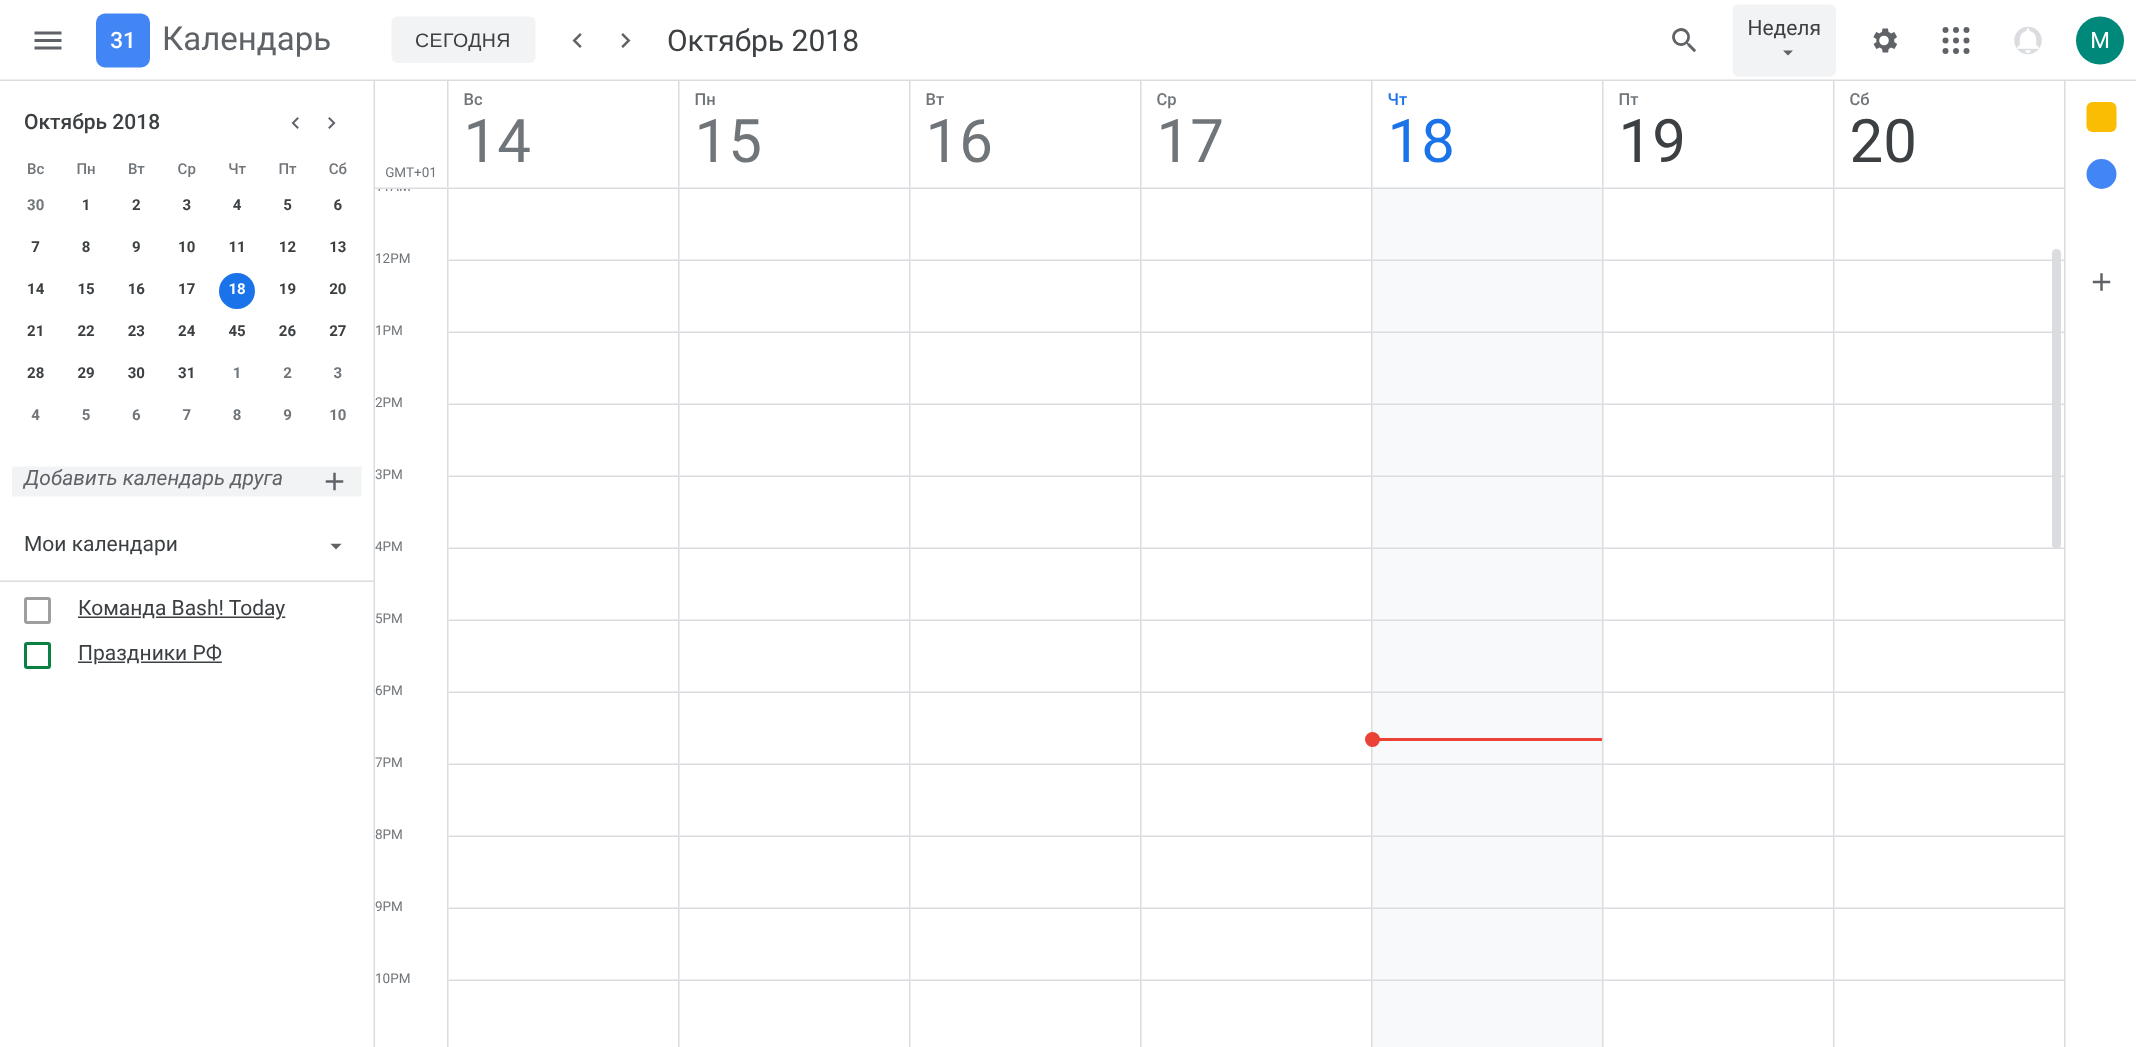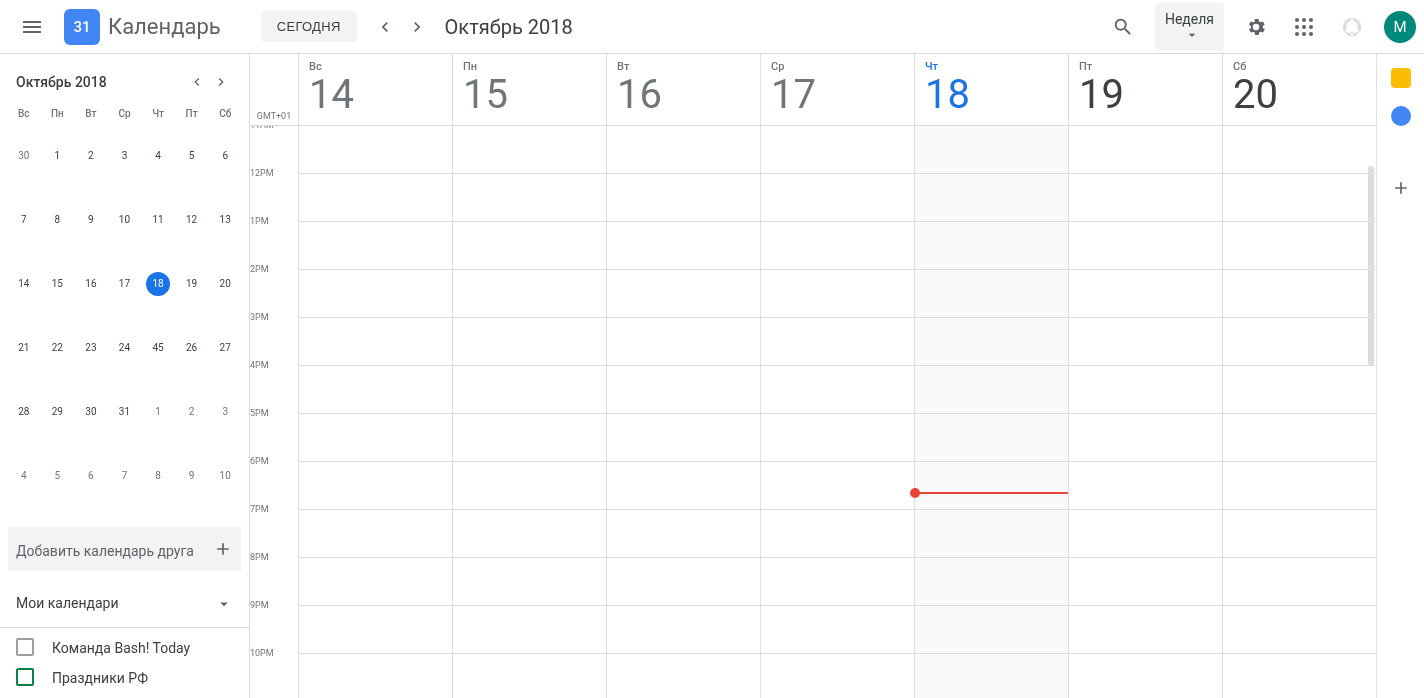--- a/index.html
+++ b/index.html
@@ -22,30 +22,30 @@
 .apps-grid span { background: #5f6368; border-radius: 50%; }
 .avatar { width: 32px; height: 32px; border-radius: 50%; background: #00897b; color: #fff; display: flex; align-items: center; justify-content: center; font-size: 15px; margin-left: 8px; cursor: pointer; }
 .main { display: flex; height: 644px; }
 .sidebar { width: 249px; padding: 12px 8px; display: flex; flex-direction: column; }
 .mini-header { display: flex; align-items: center; padding: 4px 8px 10px; }
 .mini-title { font-size: 14px; font-weight: 500; color: #3c4043; flex: 1; }
 .mini-arrow { width: 24px; height: 24px; display: flex; align-items: center; justify-content: center; cursor: pointer; border-radius: 50%; }
 .mini-arrow svg { width: 16px; height: 16px; fill: #5f6368; }
 .mini-grid { display: grid; grid-template-columns: repeat(7, 1fr); text-align: center; gap: 2px; margin-bottom: 14px; }
 .mini-dow { font-size: 10px; color: #70757a; font-weight: 500; padding: 4px 0; }
-.mini-day { font-size: 10px; color: #3c4043; font-weight: 400; width: 24px; height: 24px; line-height: 24px; border-radius: 50%; margin: 19px auto; cursor: pointer; }
+.mini-day { font-size: 10px; color: #3c4043; font-weight: 700; width: 24px; height: 24px; line-height: 24px; border-radius: 50%; margin: 1px auto; cursor: pointer; }
 .mini-day.faded { color: #70757a; }
 .mini-day.today { background: #1a73e8; color: #fff; }
-.add-cal { display: flex; align-items: flex-end; background: #f1f3f4; border-radius: 0; padding: 12px 8px; margin: 6px 0 14px; }
+.add-cal { display: flex; align-items: flex-start; background: #f1f3f4; border-radius: 0; padding: 0 8px; margin: 6px 0 14px; font-style: italic; }
 .add-cal span { flex: 1; font-size: 14px; color: #5f6368; }
 .add-cal svg { width: 20px; height: 20px; fill: #5f6368; }
 .section-head { display: flex; align-items: flex-start; padding: 10px 8px; cursor: pointer; }
 .section-head span { flex: 1; font-size: 14px; color: #3c4043; }
 .section-head svg { width: 18px; height: 18px; fill: #5f6368; }
-.cal-item { display: flex; align-items: flex-end; padding: 6px 8px; cursor: pointer; }
+.cal-item { display: flex; align-items: flex-start; padding: 6px 8px; cursor: pointer; text-decoration: underline; }
 .cal-checkbox { width: 18px; height: 18px; border: 2px solid; border-radius: 2px; margin-right: 18px; }
 .cal-item span { font-size: 14px; color: #3c4043; }
 .divider { border-top: 1px solid #dadce0; margin: 4px -8px; }
 .calendar-area { flex: 1; border-left: 1px solid #dadce0; display: flex; }
 .cal-content { flex: 1; display: flex; flex-direction: column; }
 .day-headers { display: flex; border-bottom: 1px solid #dadce0; }
 .tz-col { width: 48px; font-size: 9px; color: #70757a; display: flex; align-items: flex-end; justify-content: center; padding-bottom: 4px; }
 .day-col { flex: 1; border-left: 1px solid #dadce0; padding: 6px 10px 8px; }
 .dow-label { font-size: 11px; color: #70757a; font-weight: 500; }
 .day-num { font-size: 40px; font-weight: 400; color: #70757a; line-height: 1.1; }

